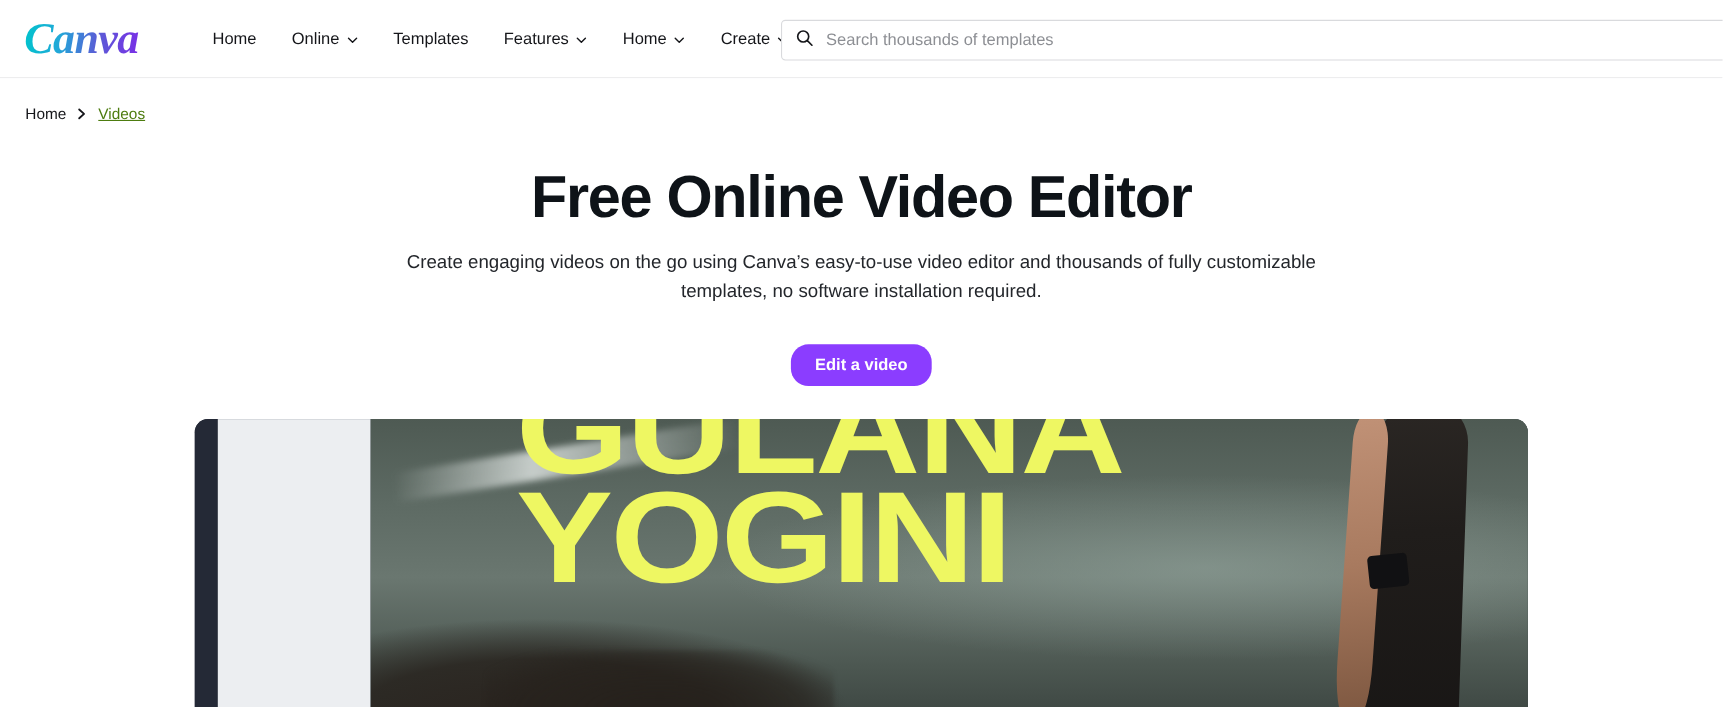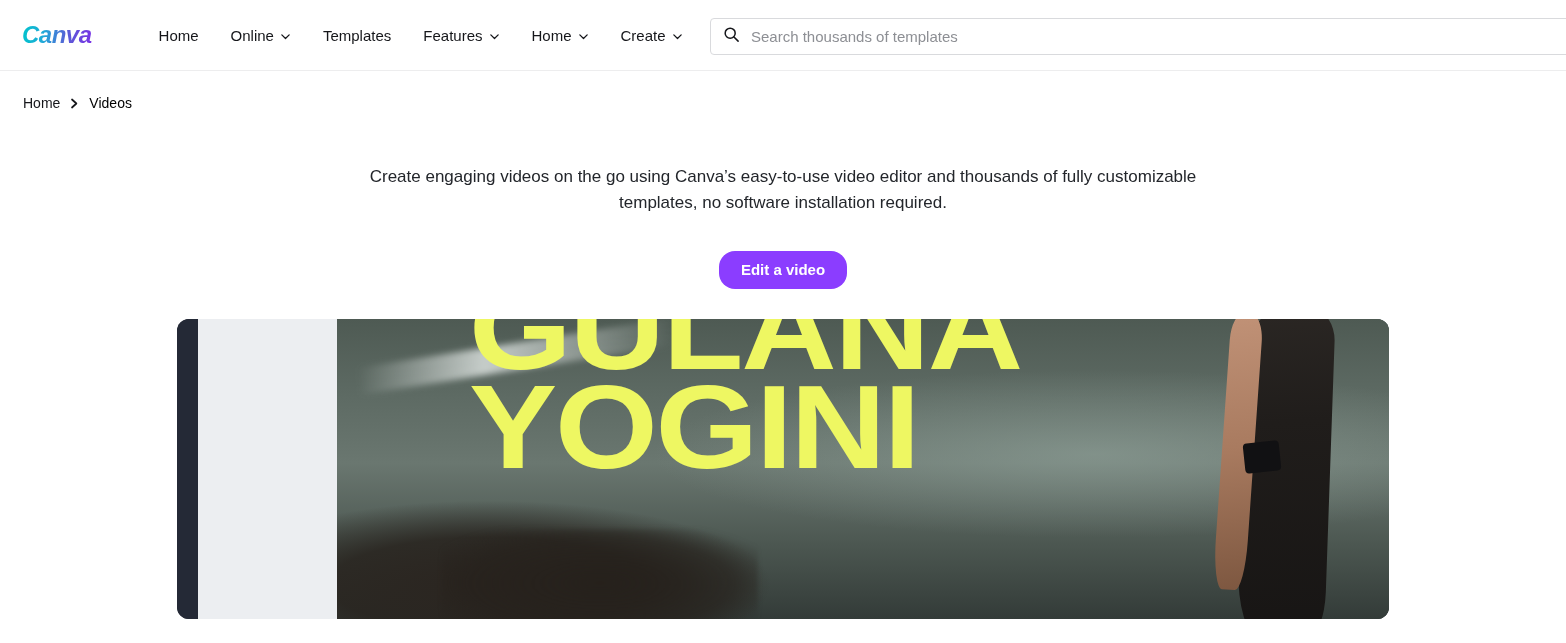--- a/index.html
+++ b/index.html
@@ -18,22 +18,22 @@
     position: relative;
     height: 71px;
     background: #ffffff;
     border-bottom: 1px solid #ededee;
     display: flex;
     align-items: center;
     padding: 0 0 0 22px;
   }
 
   .logo {
-    font-family: Liberation Sans, sans-serif;
-    font-size: 24px;
+    font-family: Liberation Serif, serif;
+    font-size: 40px;
     font-style: italic;
     font-weight: 700;
     letter-spacing: -0.5px;
     background: linear-gradient(95deg, #00c4cc 0%, #21a8d8 30%, #5b5bd6 62%, #7d2ae8 100%);
     -webkit-background-clip: text;
     background-clip: text;
     -webkit-text-fill-color: transparent;
     color: #00c4cc;
     user-select: none;
     line-height: 1;
@@ -97,21 +97,21 @@
   
   .breadcrumb {
     display: flex;
     align-items: center;
     gap: 10px;
     padding: 27px 0 0 23px;
     font-size: 14px;
     height: 37px;
   }
   .crumb-link { color: #15161a; cursor: pointer; text-decoration: none; }
-  .crumb-current { color: #000000; }
+  .crumb-current { color: #4d7c0f; text-decoration: underline; }
   .crumb-sep { display: flex; align-items: center; }
 
   
   .hero {
     text-align: center;
     padding-top: 40px;
   }
 
   .hero-title {
     font-size: 54px;
@@ -338,20 +338,21 @@
   <span class="crumb-sep">
     <svg width="9" height="11" viewBox="0 0 9 11">
         <path d="M2 1.5 L6.4 5.5 L2 9.5" fill="none" stroke="#15161a" stroke-width="1.7" stroke-linecap="round" stroke-linejoin="round"></path>
       </svg>
   </span>
   <span class="crumb-current">Videos</span>
 </div>
 
 <main class="hero">
 
+  <h1 class="hero-title">Free Online Video Editor</h1>
 
   <p class="hero-sub">Create engaging videos on the go using Canva’s easy-to-use video editor and thousands of fully customizable templates, no software installation required.</p>
 
   <div class="cta-row">
     <button class="cta-button">Edit a video</button>
   </div>
 
   <div class="showcase">
 
     <div class="showcase-sidebar"></div>

